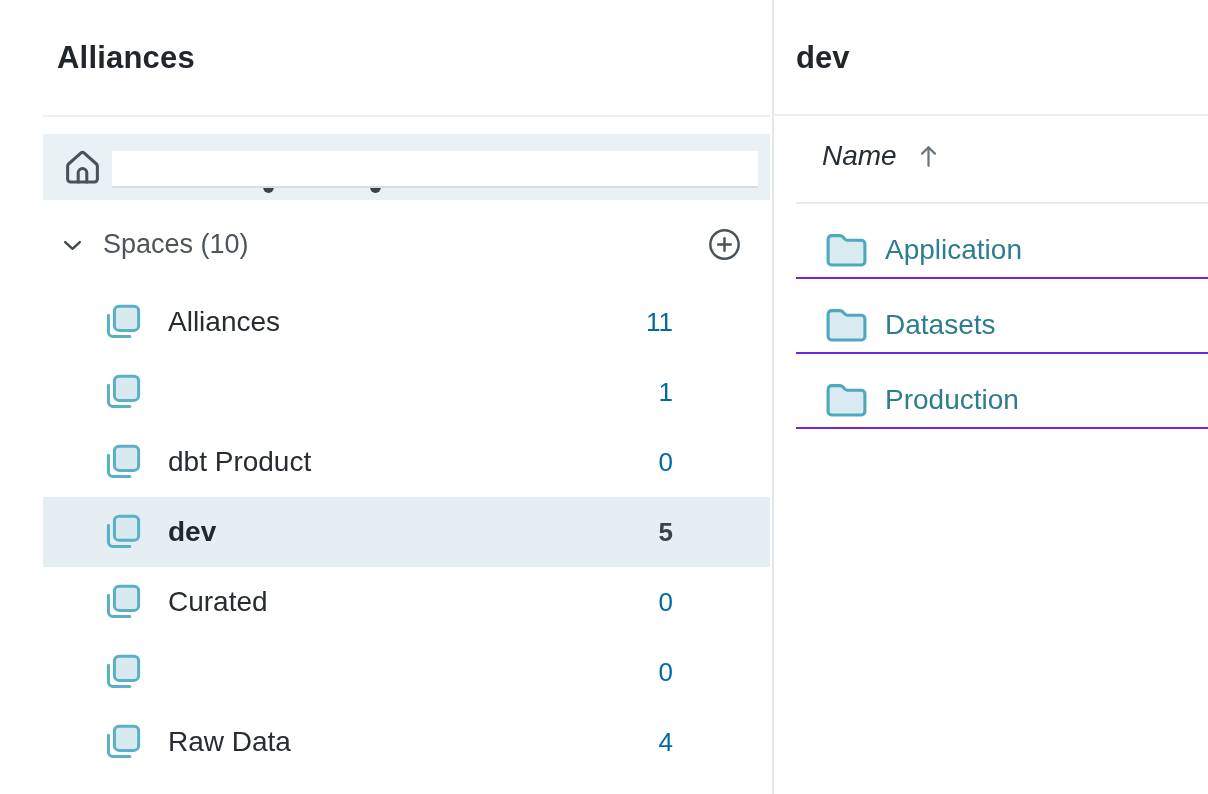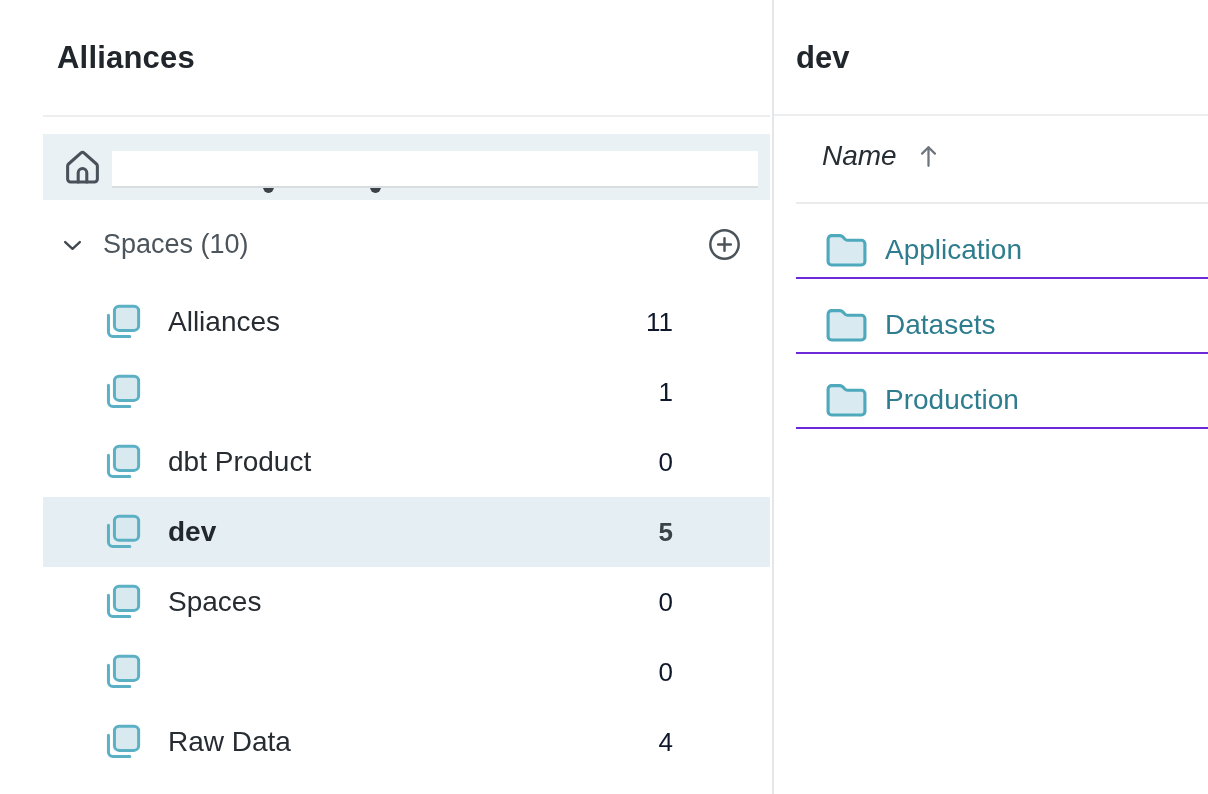--- a/index.html
+++ b/index.html
@@ -112,21 +112,21 @@
     position: absolute;
     left: 125px; top: 19px;
     font-size: 28px;
     color: #262C32;
     white-space: nowrap;
   }
   .space-count {
     position: absolute;
     right: 97px; top: 20px;
     font-size: 26px;
-    color: #0f172a;
+    color: #0369a1;
   }
   .space-item.selected .space-label { font-weight: bold; color: #22282E; }
   .space-item.selected .space-count { font-weight: bold; color: #3A424A; }
 
   
   .vdivider {
     position: absolute;
     left: 772px; top: 0;
     width: 2px; height: 794px;
     background: #E4E6E8;
@@ -277,21 +277,21 @@
     <span class="space-label">dev</span>
     <span class="space-count">5</span>
   </div>
         <div class="space-item">
     <span class="space-icon">
       <svg viewBox="0 0 24 24" fill="none">
         <path d="M4.5 8.1 v9 a2.4 2.4 0 0 0 2.4 2.4 h9" stroke="#5BB0C4" stroke-width="1.6" stroke-linecap="round"></path>
         <rect x="7.7" y="3.3" width="12.9" height="12.9" rx="2.5" fill="#D8EAF0" stroke="#5BB0C4" stroke-width="1.6"></rect>
       </svg>
     </span>
-    <span class="space-label">Spaces</span>
+    <span class="space-label">Curated</span>
     <span class="space-count">0</span>
   </div>
         <div class="space-item">
     <span class="space-icon">
       <svg viewBox="0 0 24 24" fill="none">
         <path d="M4.5 8.1 v9 a2.4 2.4 0 0 0 2.4 2.4 h9" stroke="#5BB0C4" stroke-width="1.6" stroke-linecap="round"></path>
         <rect x="7.7" y="3.3" width="12.9" height="12.9" rx="2.5" fill="#D8EAF0" stroke="#5BB0C4" stroke-width="1.6"></rect>
       </svg>
     </span>
     <span class="space-count">0</span>

